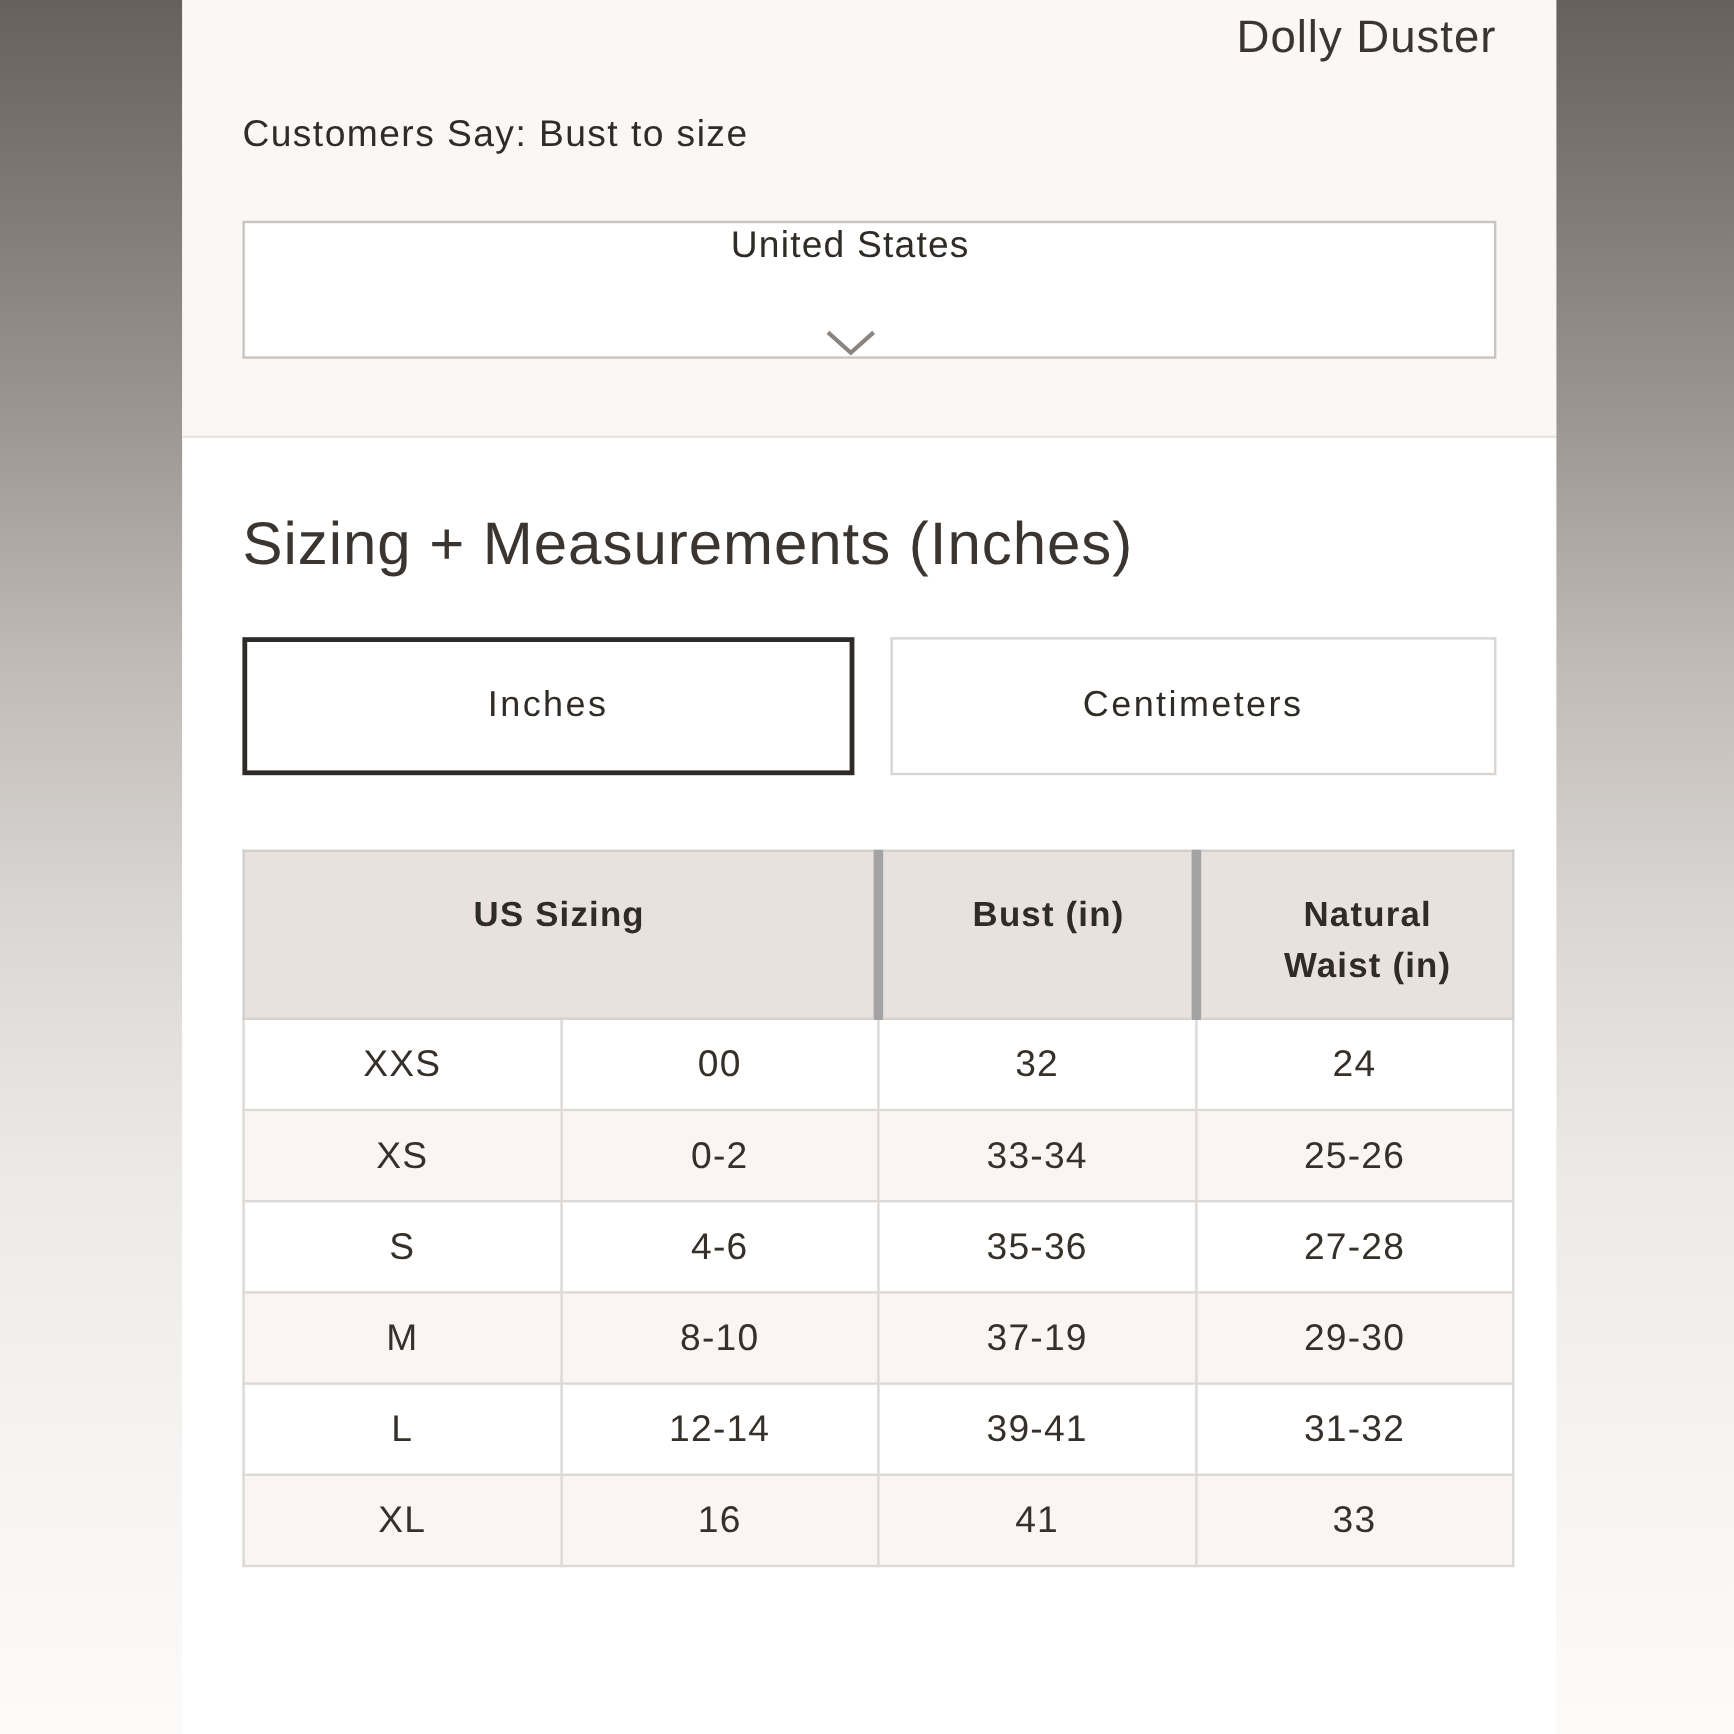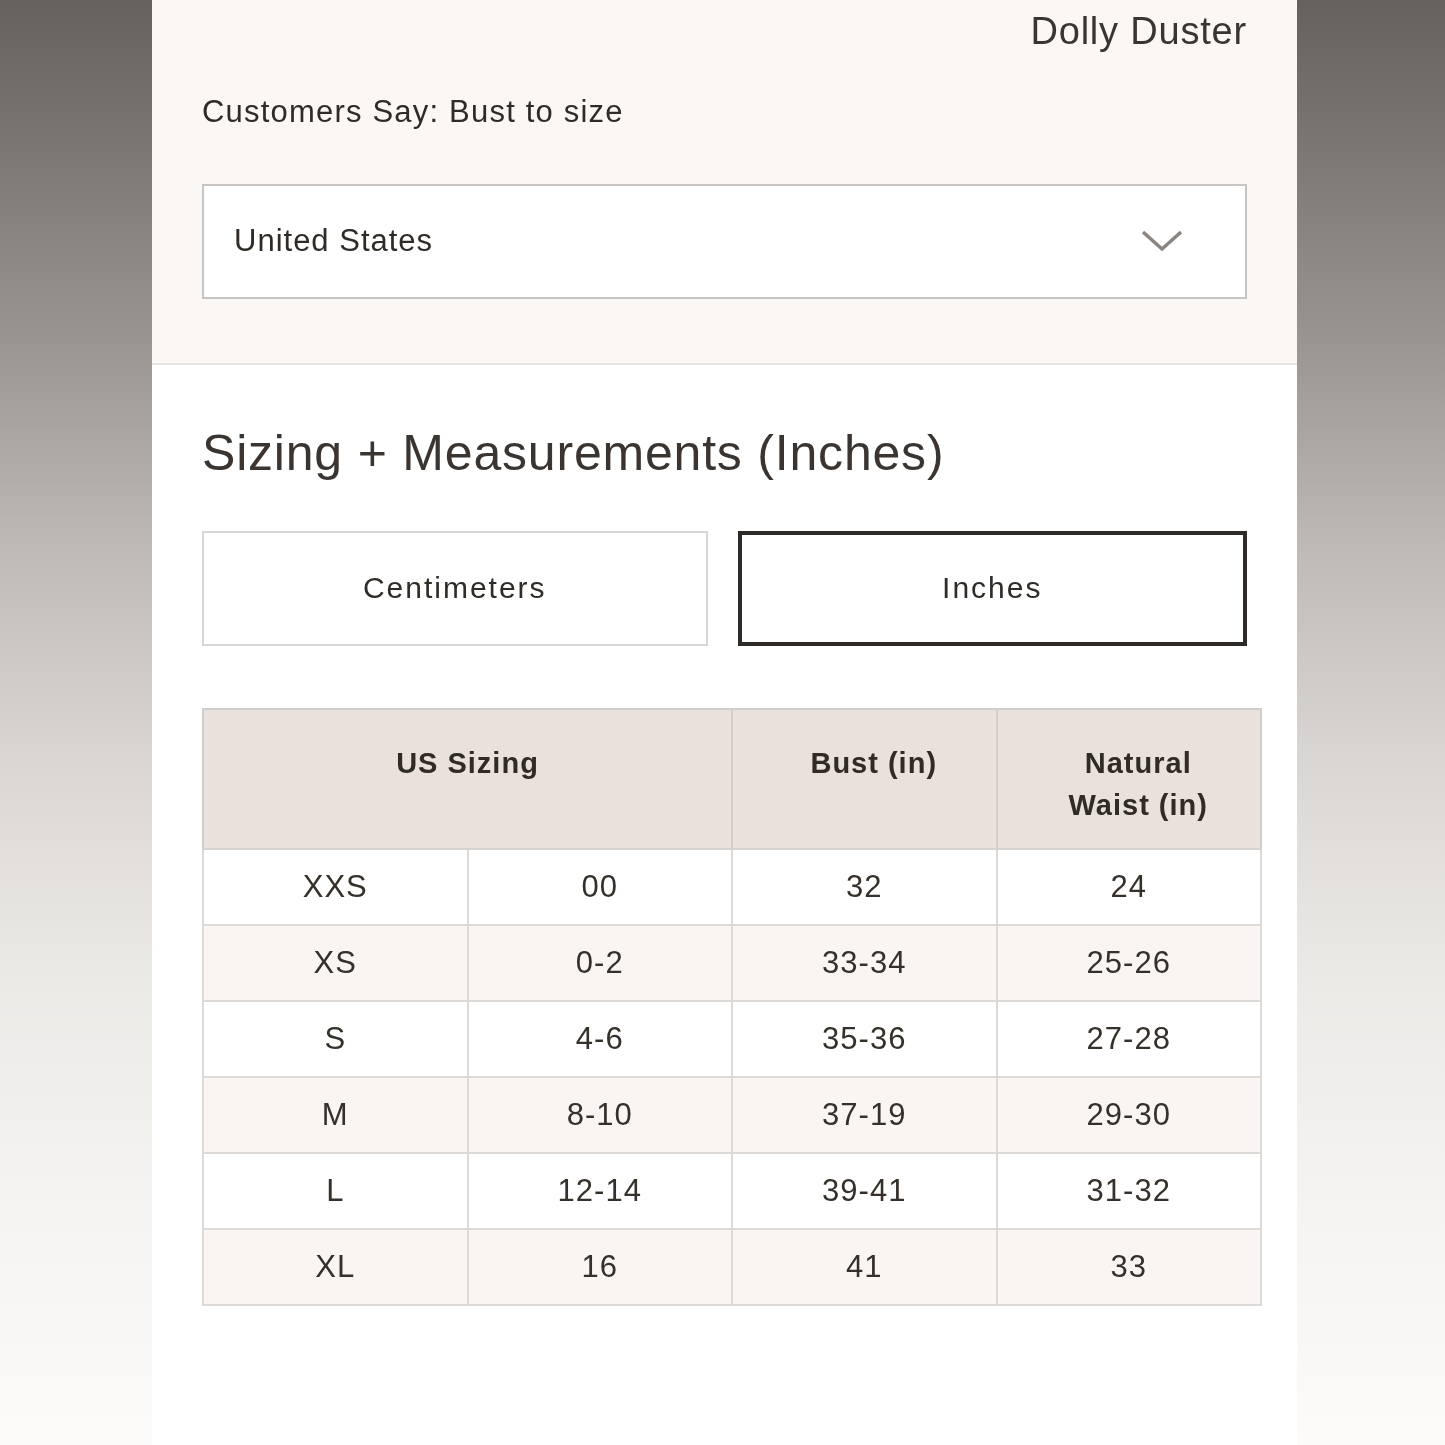--- a/index.html
+++ b/index.html
@@ -60,20 +60,21 @@
     color: var(--text-dark);
   }
   .dropdown {
     box-sizing: border-box;
     margin-top: 54px; height: 115px; width: 100%;
     background: #ffffff;
     border: 2px solid var(--control-border);
     display: flex; align-items: center; justify-content: space-between;
     padding: 0 62px 0 30px;
     cursor: pointer;
+    flex-direction: column;
   }
   .dropdown-value {
     font-size: 31px; letter-spacing: 1px; color: var(--text-dark);
   }
   .chevron { width: 42px; height: 22px; display: block; }
 
   
   .sizing-section { padding: 0 50px; background: var(--panel-bg); }
   .sizing-heading {
     margin: 0; padding-top: 60px;
@@ -102,21 +103,21 @@
   .size-table th {
     background: var(--table-header-bg);
     font-size: 29px; font-weight: 700; line-height: 1.45;
     letter-spacing: 1px; color: var(--text-dark);
     text-align: center; vertical-align: top;
     padding: 32px 26px 0 26px;
     height: 140px; box-sizing: border-box;
     border: 2px solid #d2cecb;
     border-bottom: 2px solid #d6d2cf;
   }
-  .size-table th + th { border-left: 2px solid #a3a3a3; padding-left: 45px; }
+  .size-table th + th { border-left: 8px solid #a3a3a3; padding-left: 45px; }
   .size-table td {
     height: 76px; box-sizing: border-box;
     text-align: center; vertical-align: middle;
     font-size: 31px; letter-spacing: 1px; color: #353029;
     border: 2px solid var(--table-line);
     background: #ffffff;
   }
   .size-table tbody tr:nth-child(even) td { background: var(--row-stripe); }
 </style>
 </head>
@@ -135,22 +136,22 @@
         <svg class="chevron" viewBox="0 0 42 22" aria-hidden="true">
           <polyline points="2,2 21,19 40,2" fill="none" stroke="#8a8580" stroke-width="3.5"></polyline>
         </svg>
       </div>
     </section>
 
     <section class="sizing-section">
       <h2 class="sizing-heading">Sizing + Measurements (Inches)</h2>
 
       <div class="toggle-row">
+        <button class="toggle selected">Inches</button>
         <button class="toggle">Centimeters</button>
-        <button class="toggle selected">Inches</button>
       </div>
 
       <table class="size-table">
         <colgroup>
             <col>
             <col>
             <col>
             <col>
           </colgroup>
         <thead>

